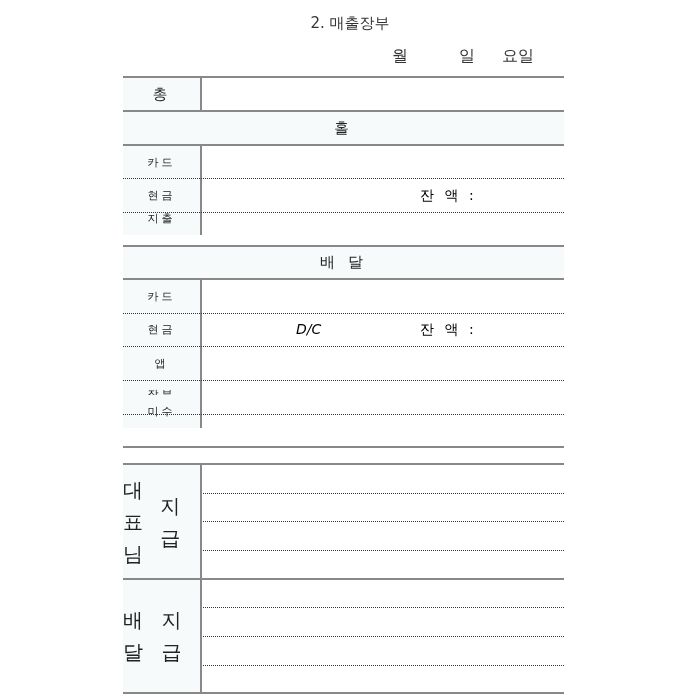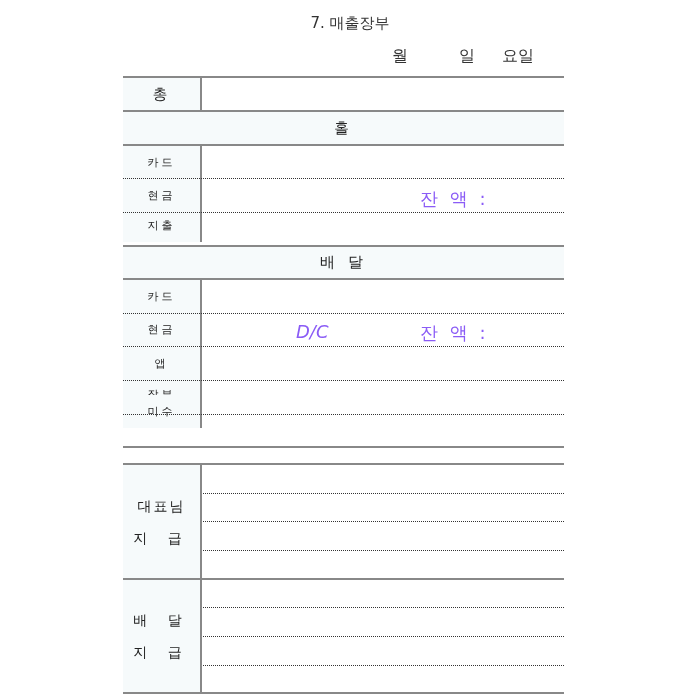--- a/index.html
+++ b/index.html
@@ -11,46 +11,46 @@
   .row { position:absolute; left:0; width:441px; }
   .lbl { position:absolute; left:0; top:0; width:79px; height:100%; background:#f6fafb;
          border-right:2px solid #888; box-sizing:border-box; display:flex; align-items:center; justify-content:center;
          font-size:11px; color:#222; letter-spacing:3px; }
   .lbl.big { font-size:15px; }
   .sect { position:absolute; left:0; width:441px; background:#f6fafb; display:flex; align-items:center; justify-content:center;
           font-size:15px; color:#222; letter-spacing:4px; }
   .solid { position:absolute; left:0; width:441px; height:0; border-top:2px solid #888; }
   .dotted { position:absolute; left:0; width:441px; height:0; border-top:1px dotted #333; }
   .dotted.r { left:80px; width:361px; }
-  .cell-text { position:absolute; font-size:18px; color:#8b5cf6; letter-spacing:3px;text-align:right; }
-  .multi { flex-direction:column; line-height:32px; font-size:14px; letter-spacing:2px; }
+  .cell-text { position:absolute; font-size:14px; color:#000000; letter-spacing:3px;text-align:right; }
+  .multi { line-height:32px; font-size:20px; letter-spacing:2px; }
 </style>
 </head>
 <body>
 
-<div class="title">7. 매출장부</div>
+<div class="title">2. 매출장부</div>
 <div class="date" style="left:392px;">월</div>
 <div class="date" style="left:459px;">일</div>
 <div class="date" style="left:502px;">요일</div>
 
 <div class="tbl" style="top:0;">
 
   <div class="row" style="top:77px;height:34px;">
     <div class="lbl big">총</div>
   </div>
 
   <div class="sect" style="top:111px;height:34px;">홀</div>
   <div class="row" style="top:145px;height:34px;">
     <div class="lbl">카드</div>
   </div>
   <div class="row" style="top:179px;height:33px;">
     <div class="lbl">현금</div>
     <span class="cell-text" style="left:297px;top:8px;">잔 액 :</span>
   </div>
-  <div class="row" style="top:208px;height:34px;">
+  <div class="row" style="top:201px;height:34px;">
     <div class="lbl">지출</div>
   </div>
 
   <div class="sect" style="top:246px;height:33px;">배 달</div>
   <div class="row" style="top:279px;height:34px;">
     <div class="lbl">카드</div>
   </div>
   <div class="row" style="top:313px;height:33px;">
     <div class="lbl">현금</div>
     <span class="cell-text" style="left:173px;top:8px;letter-spacing:0;font-style:italic;">D/C</span>

